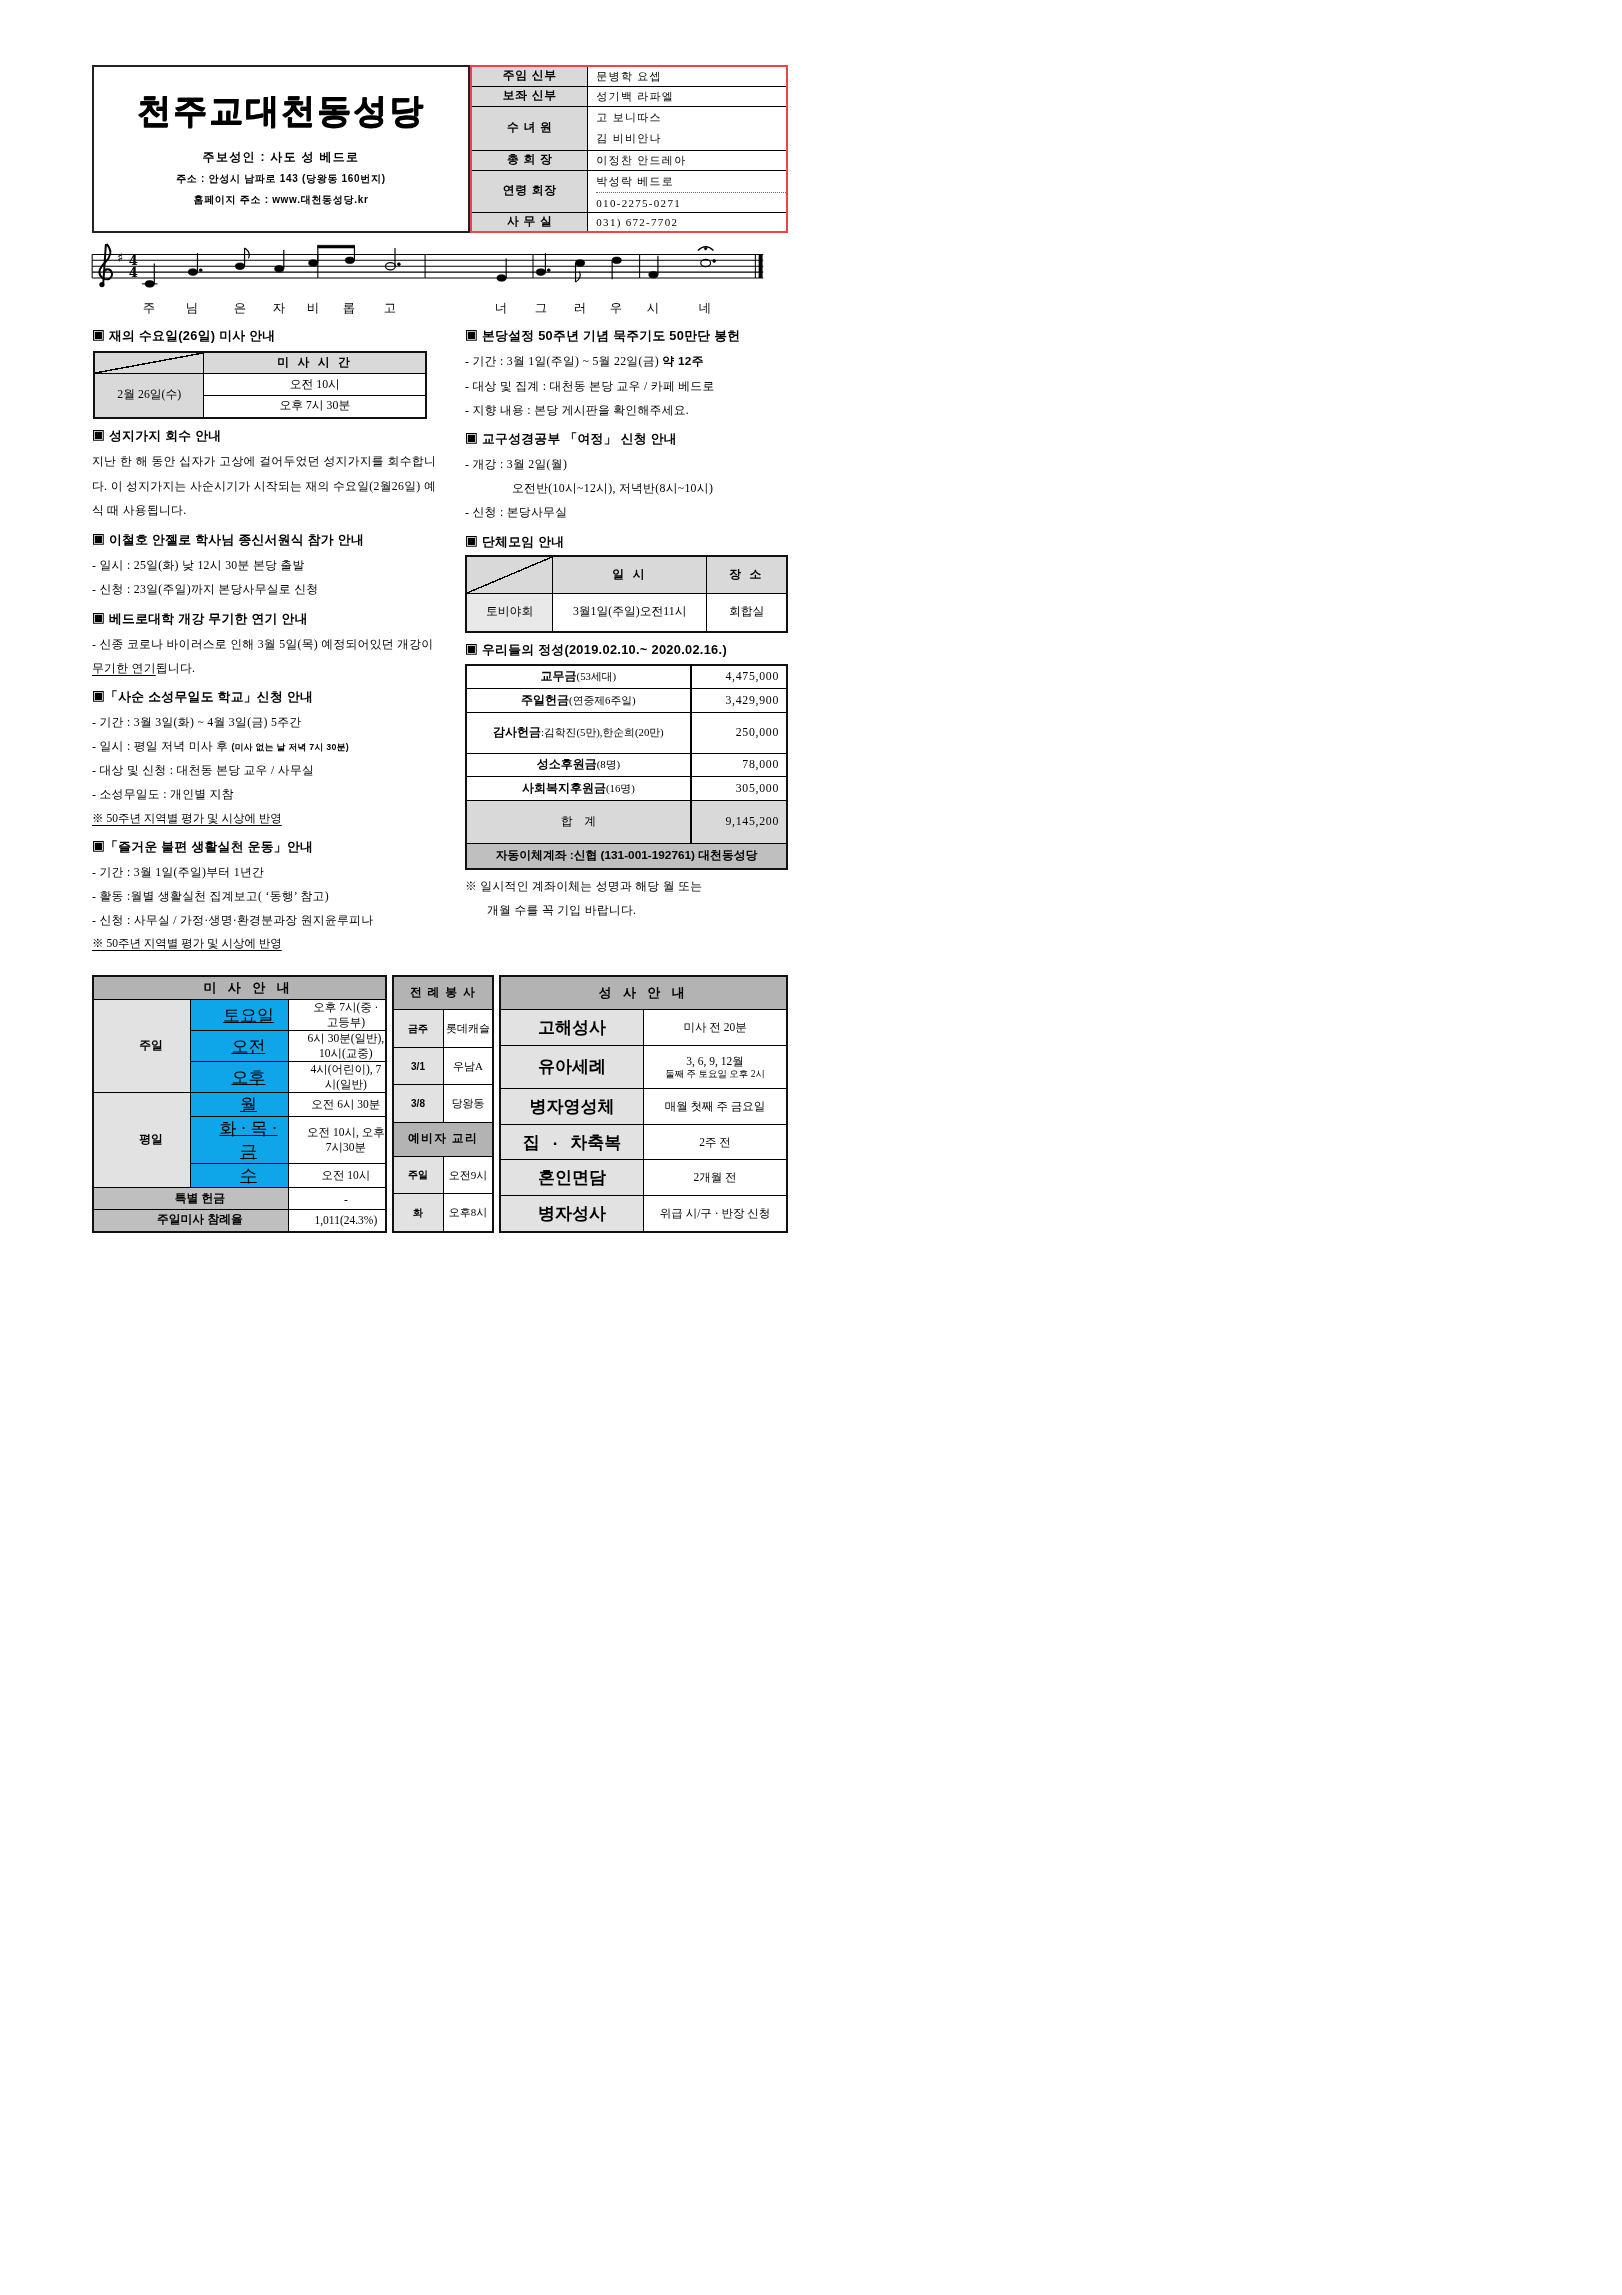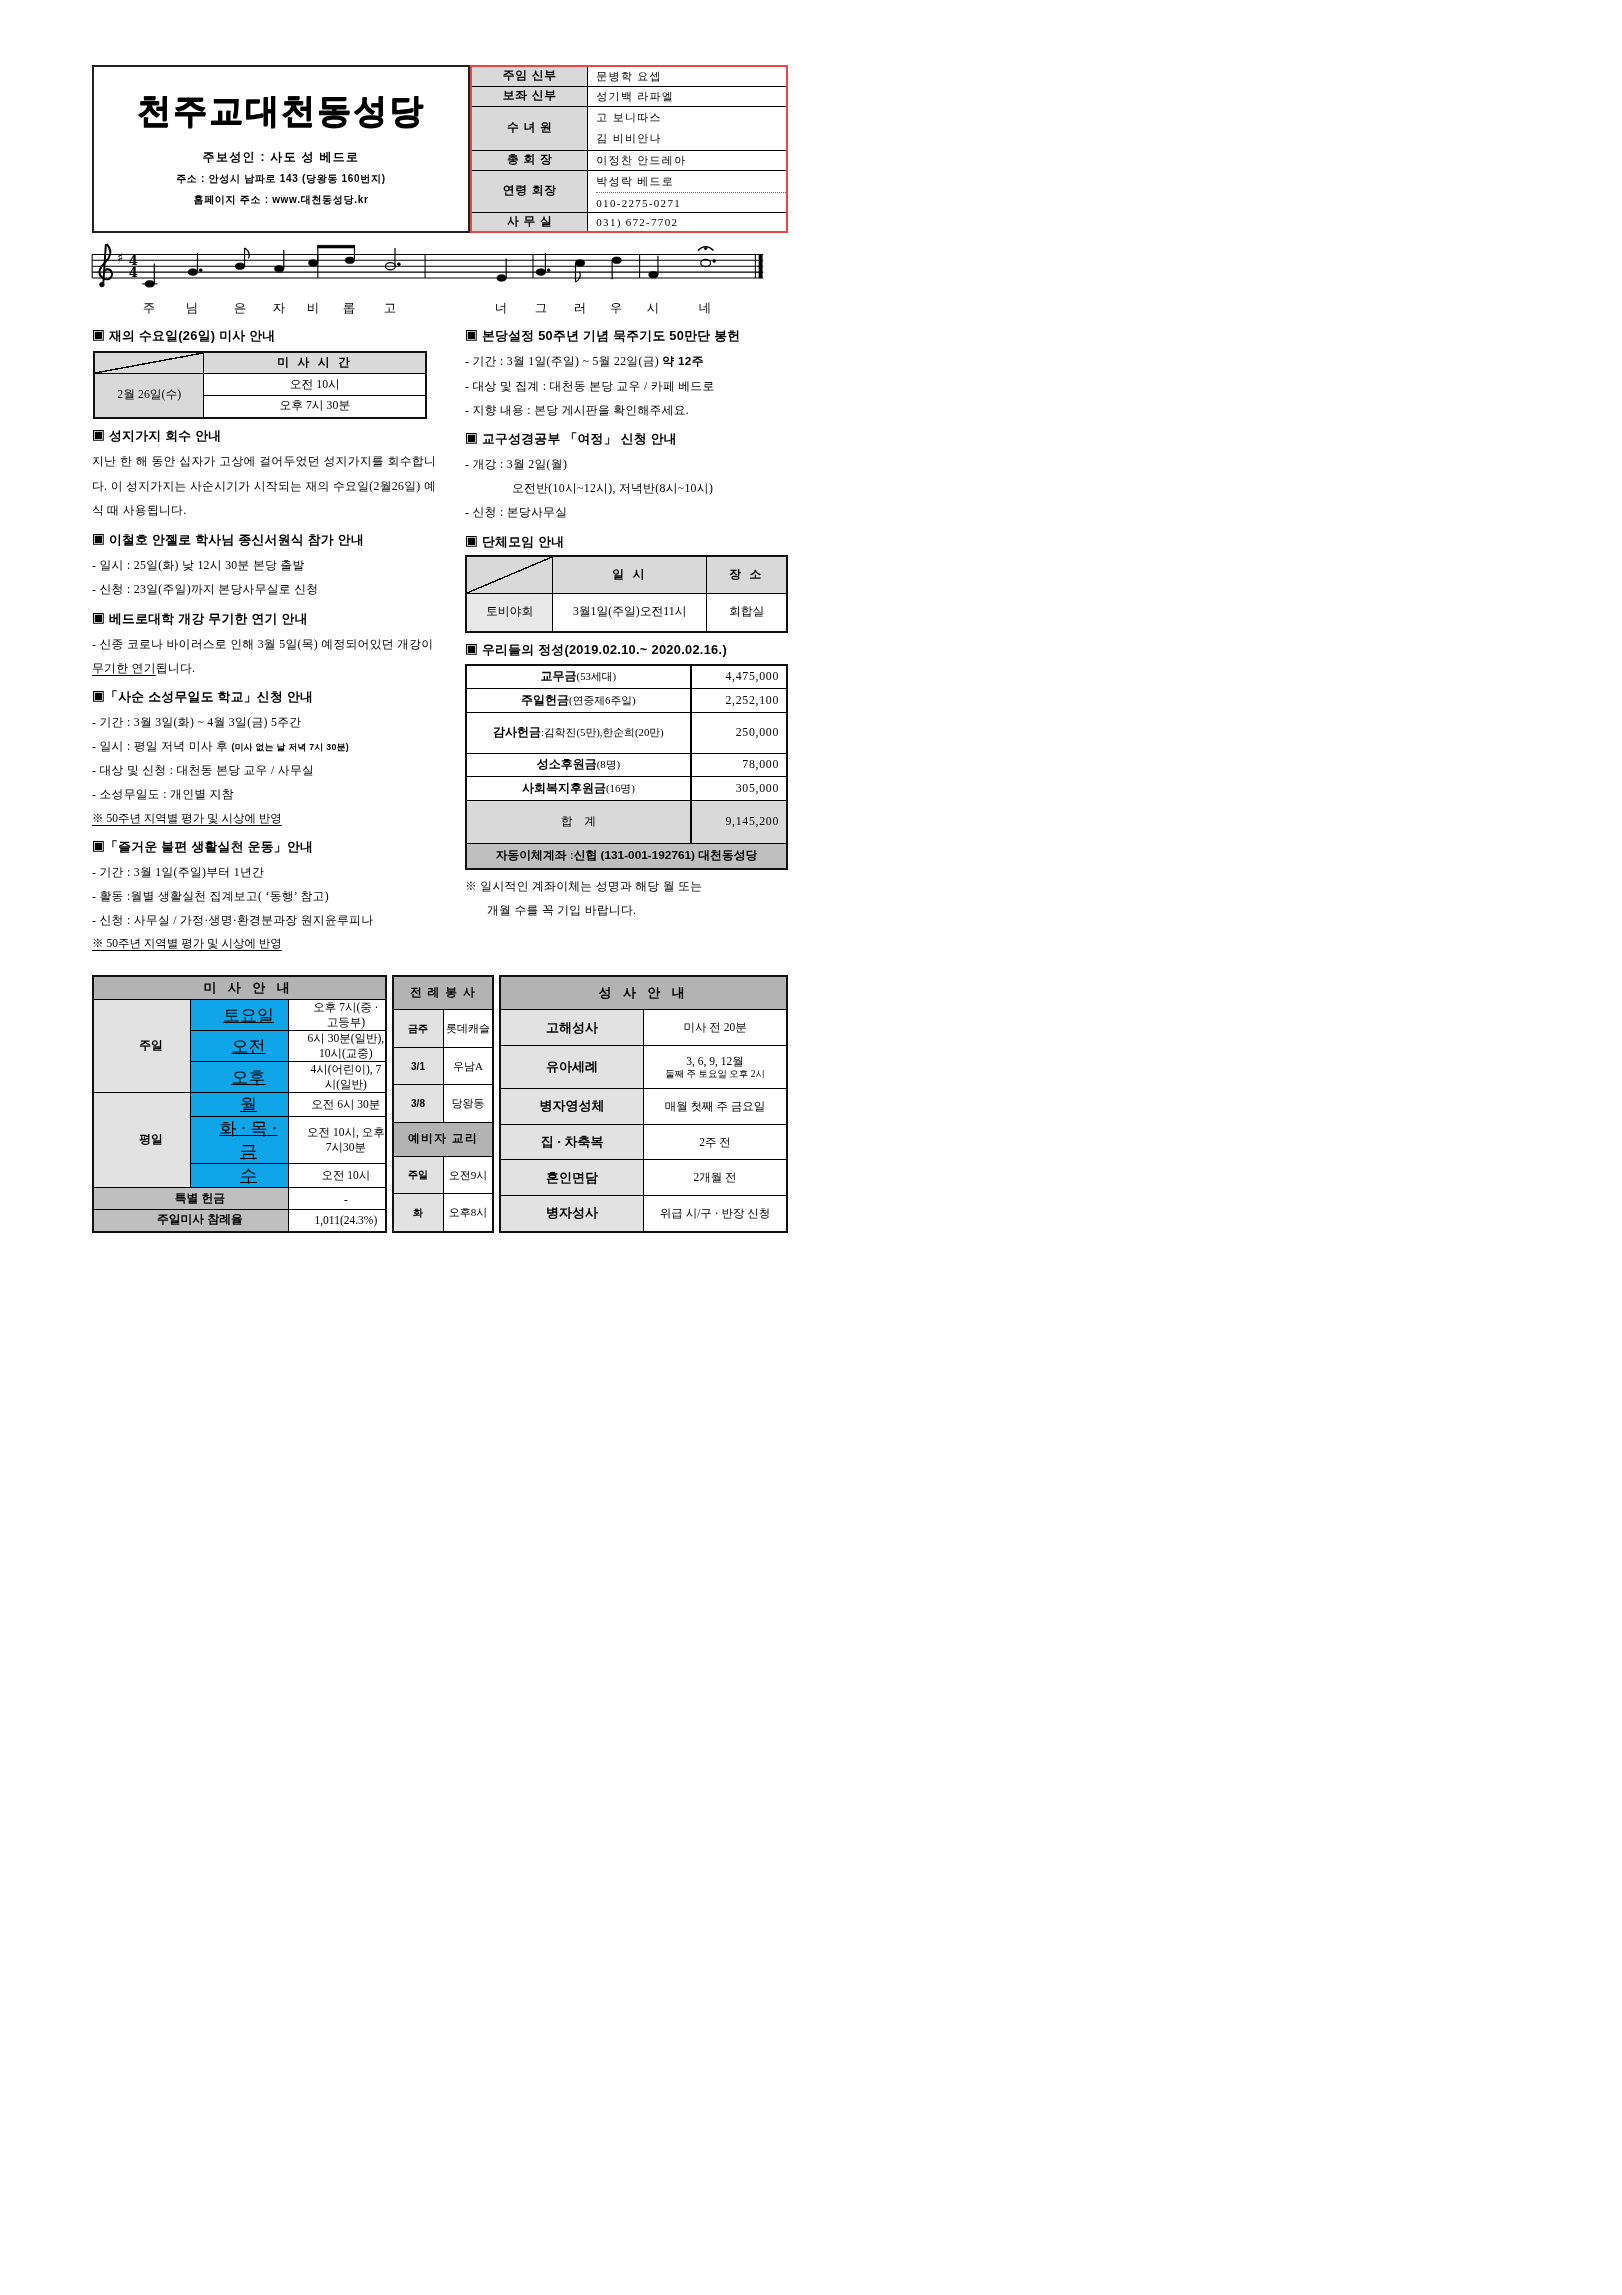--- a/index.html
+++ b/index.html
@@ -73,21 +73,21 @@
   .mass-table td { height:19.6px; font-size:11.5px;padding-left:18px; }
   .mass-table .grp { background:#e2e2e2; font-family:"Liberation Sans", sans-serif; font-weight:bold; font-size:11.8px; }
   .mass-table .day { background:#0ea5e9; font-size:17px;text-decoration:underline; }
   .mass-table .sub { background:#bfbfbf; font-family:"Liberation Sans", sans-serif; font-weight:bold; font-size:11.8px; height:22px; }
   .lit-table { width:103px; margin-left:4.6px; }
   .lit-table td { height:26px; font-size:11px; }
   .lit-table .title-row td { letter-spacing:1.3px; font-size:11.8px; }
   .lit-table .lbl { background:#e2e2e2; font-family:"Liberation Sans", sans-serif; font-weight:bold; font-size:10px; }
   .sac-table { width:289px; margin-left:4.6px; }
   .sac-table td { height:25px; font-size:11.5px; }
-  .sac-table .lbl { background:#e2e2e2; font-family:Liberation Serif, serif; font-weight:bold; font-size:13px; }
+  .sac-table .lbl { background:#e2e2e2; font-family:Liberation Mono, monospace; font-weight:bold; font-size:17px; }
   .sac-small { font-size:9.5px; display:block; line-height:1.1; }
   .sac-first { display:block; line-height:1.2; margin-top:1.3px; }
 </style>
 </head>
 <body>
 
 <div class="page">
   <div class="content">
 
     <div class="masthead">
@@ -308,21 +308,21 @@
         <div class="sec">
           <div class="sec-title">▣ 우리들의 정성(2019.02.10.~ 2020.02.16.)</div>
           <table class="box offer-table">
             <tbody>
                 <tr>
               <td style="width:70%"><span class="offer-label">교무금</span><span class="offer-paren">(53세대)</span></td>
               <td class="amt">4,475,000</td>
             </tr>
             <tr>
               <td><span class="offer-label">주일헌금</span><span class="offer-paren">(연중제6주일)</span></td>
-              <td class="amt">2,252,100</td>
+              <td class="amt">3,429,900</td>
             </tr>
             <tr>
               <td style="height:41px"><span class="offer-label">감사헌금</span><span class="offer-paren">:김학진(5만),한순희(20만)</span></td>
               <td class="amt">250,000</td>
             </tr>
             <tr>
               <td><span class="offer-label">성소후원금</span><span class="offer-paren">(8명)</span></td>
               <td class="amt">78,000</td>
             </tr>
             <tr>

